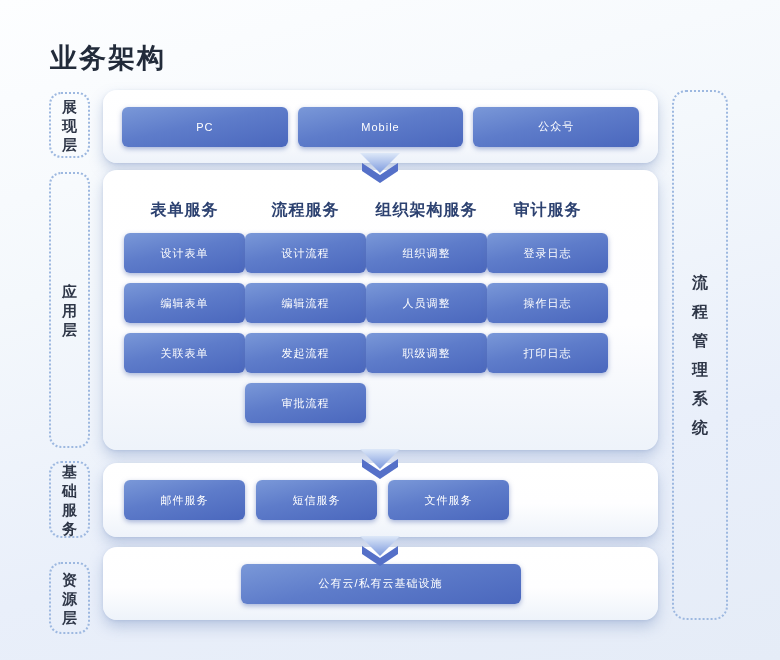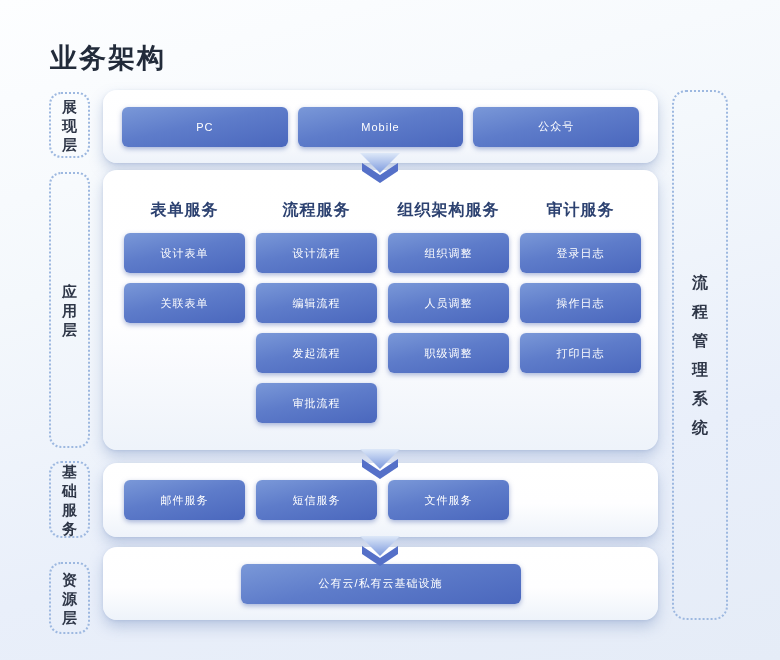--- a/index.html
+++ b/index.html
@@ -38,21 +38,21 @@
   }
   
   .panel {
     position:absolute; left:103px; width:555px;
     background:linear-gradient(180deg,#ffffff 0%,#fefeff 55%,#eef3fa 100%);
     border-radius:14px;
     box-shadow:0 7px 14px rgba(126,151,196,0.42), 0 1px 3px rgba(126,151,196,0.25);
   }
   .panel-presentation { top:90px;  height:73px; display:flex; align-items:center; gap:10px; padding:0 19px; }
   .panel-application  { top:170px; height:280px; padding:27px 1px 0 21px;
-    display:grid; grid-template-columns:repeat(4,121px); column-gap:11px; align-content:start; }
+    display:grid; grid-template-columns:repeat(4,121px); align-content:start; }
   .panel-basic        { top:463px; height:74px; padding:17px 0 0 21px;
     display:grid; grid-template-columns:repeat(4,121px); column-gap:11px; align-content:start; }
   .panel-resource     { top:547px; height:73px; display:flex; align-items:center; justify-content:center; }
   
   .btn {
     background:linear-gradient(168deg,#7a98d8 0%,#5e7cca 45%,#4a67bd 100%);
     color:#ffffff; font-size:11px; letter-spacing:1px;
     height:40px; border-radius:6px;
     display:flex; align-items:center; justify-content:center;
     box-shadow:0 2px 5px rgba(88,112,180,0.5);
@@ -129,20 +129,21 @@
   </linearGradient>
     </defs>
   <path d="M4 11 L22 23 L40 11 L40 19 L22 31 L4 19 Z" fill="#5570c8"></path>
   <path d="M2 1 L42 1 L22 21 Z" fill="url(#ag3)"></path>
 </svg>
 
 <div class="panel panel-application">
   <div class="col">
     <div class="col-header">表单服务</div>
     <div class="btn">设计表单</div>
+    <div class="btn">编辑表单</div>
     <div class="btn">关联表单</div>
   </div>
   <div class="col">
     <div class="col-header">流程服务</div>
     <div class="btn">设计流程</div>
     <div class="btn">编辑流程</div>
     <div class="btn">发起流程</div>
     <div class="btn">审批流程</div>
   </div>
   <div class="col">

